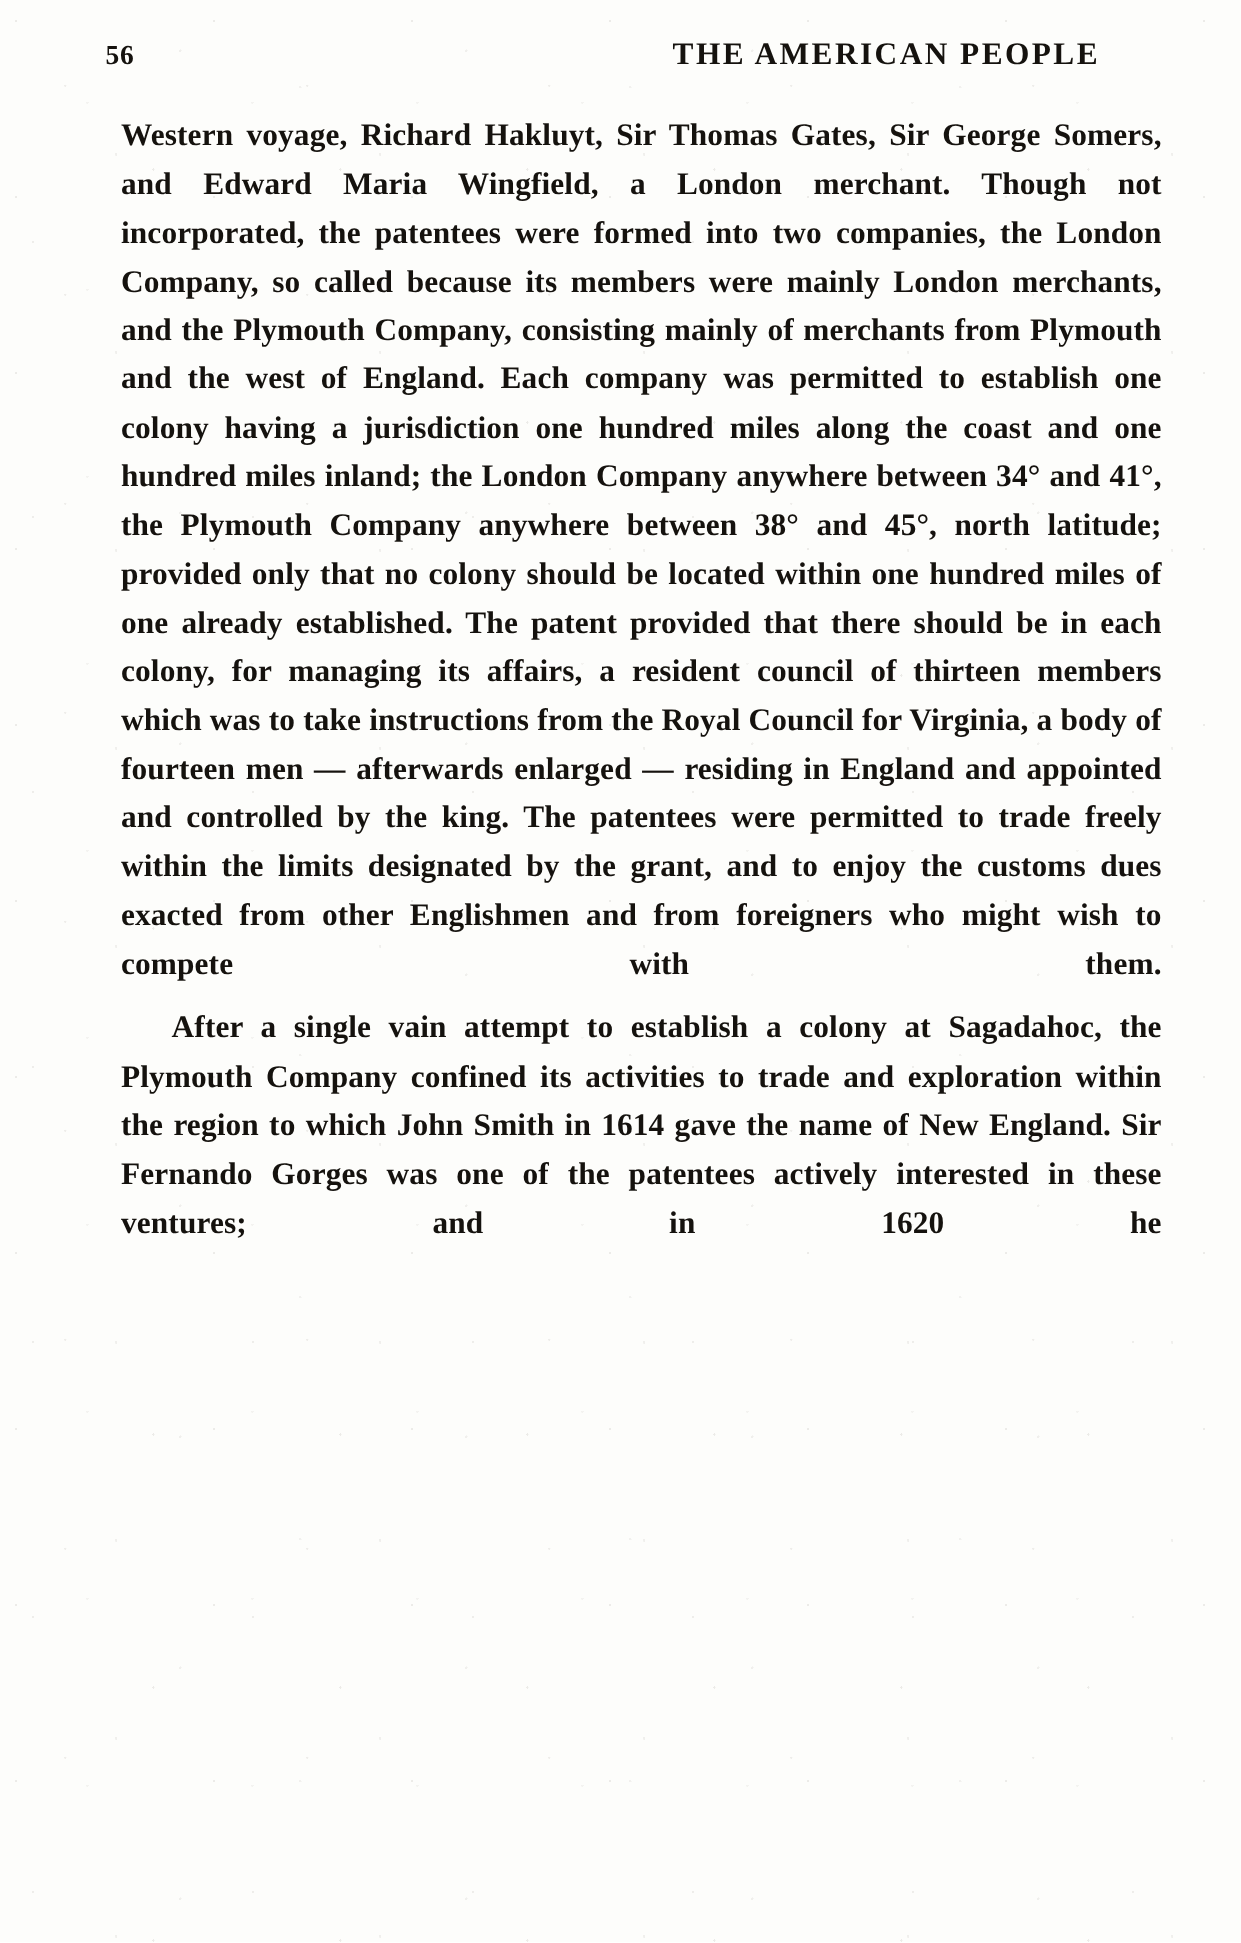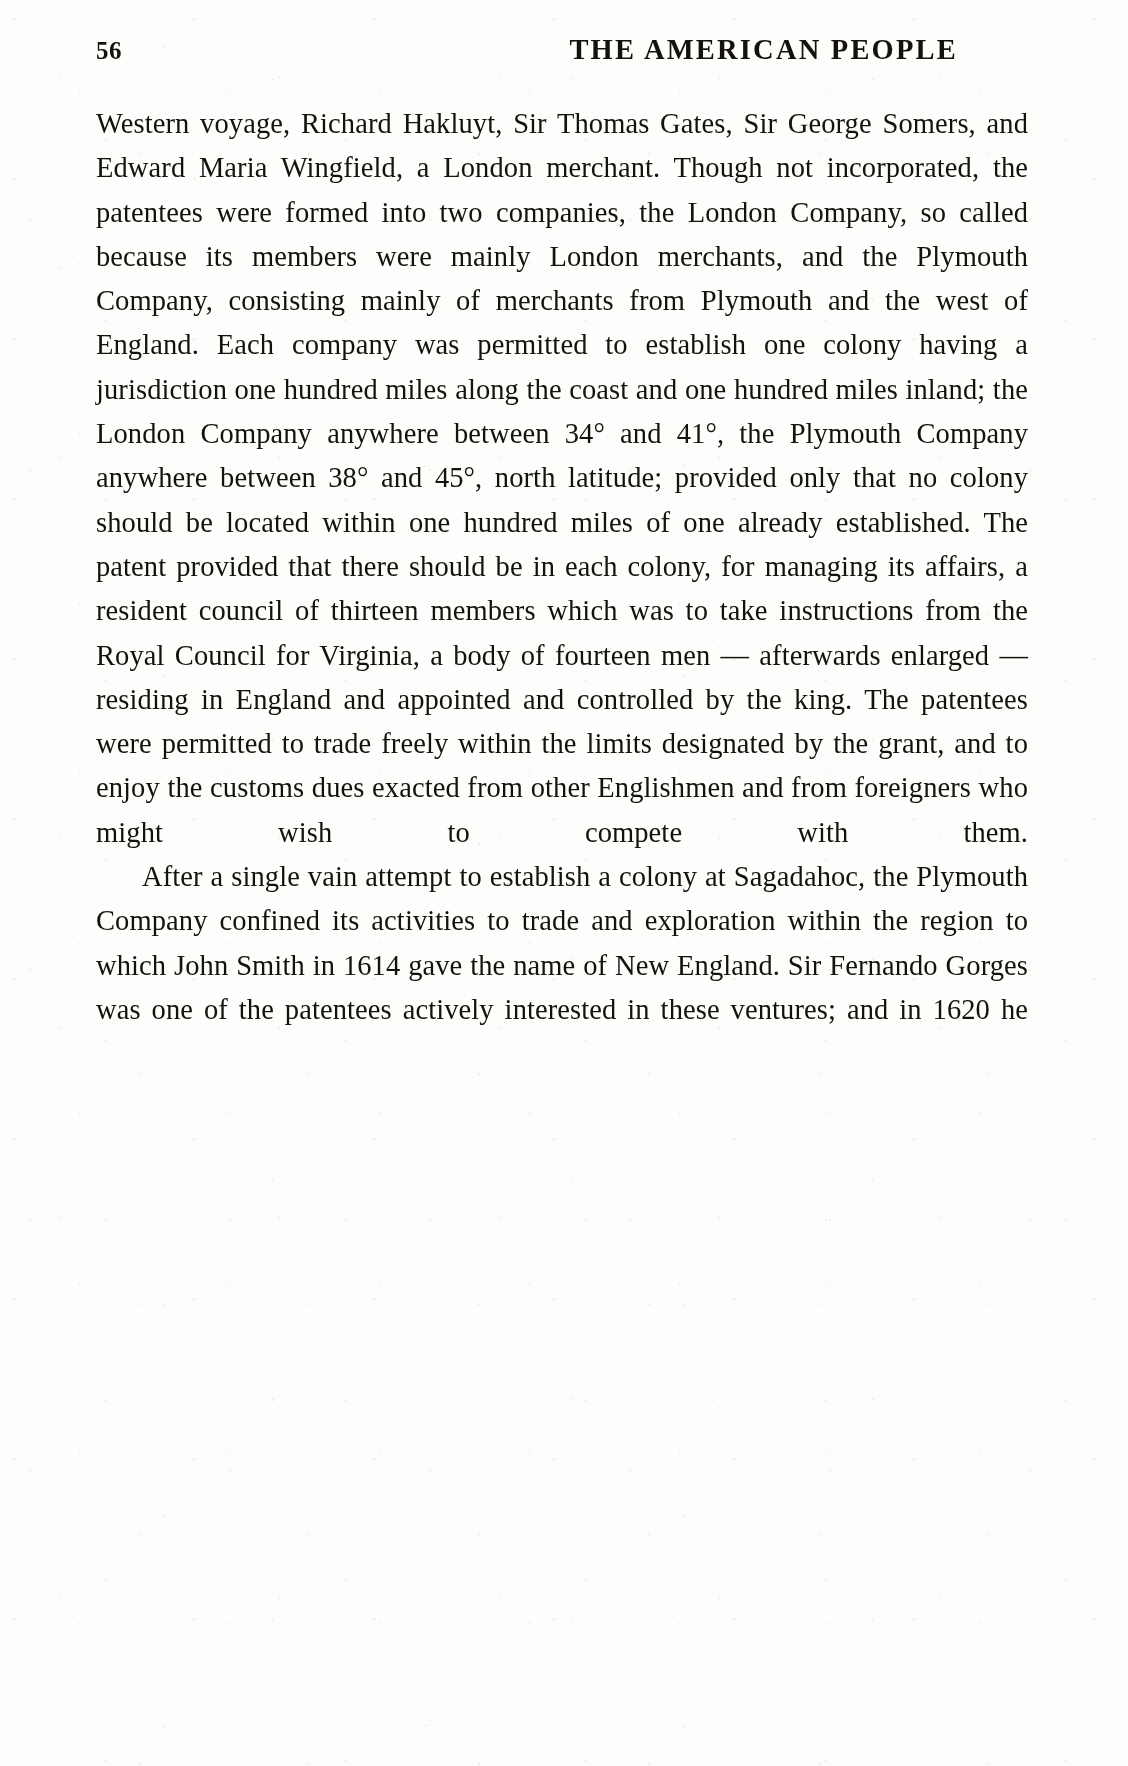--- a/index.html
+++ b/index.html
@@ -27,21 +27,21 @@
       radial-gradient(circle at 82% 67%, rgba(90,80,70,0.10) 0 1.0px, transparent 1.1px),
       radial-gradient(circle at 44% 78%, rgba(90,80,70,0.08) 0 1.1px, transparent 1.2px),
       radial-gradient(circle at 15% 88%, rgba(90,80,70,0.09) 0 1.0px, transparent 1.1px),
       radial-gradient(circle at 91% 36%, rgba(90,80,70,0.07) 0 1.1px, transparent 1.2px),
       radial-gradient(circle at 53% 55%, rgba(90,80,70,0.06) 0 1.0px, transparent 1.1px);
     background-size: 180px 160px, 220px 190px, 260px 210px, 170px 230px, 240px 180px, 200px 250px, 300px 220px, 150px 170px;
   }
 
   .content {
     position: relative;
-    padding: 34px 100px 0 96px;
+    padding: 34px 58px 0 96px;
   }
 
   
   .running-head {
     display: flex;
     align-items: baseline;
     height: 54px;
   }
   .folio {
     font-size: 25px;
@@ -62,22 +62,23 @@
   
   .body-text {
     margin-top: 14px;
     font-size: 28.5px;
     line-height: 44.3px;
     text-align: justify;
     text-justify: inter-word;
     letter-spacing: 0.1px;
   }
   .para {
-    margin: 0;
+    margin: 14px;
     text-align: justify;
+    font-weight: bold;
   }
   .para.indent {
     text-indent: 46px;
   }
   
   .para.justify-all {
     text-align-last: justify;
   }
 </style>
 </head>

